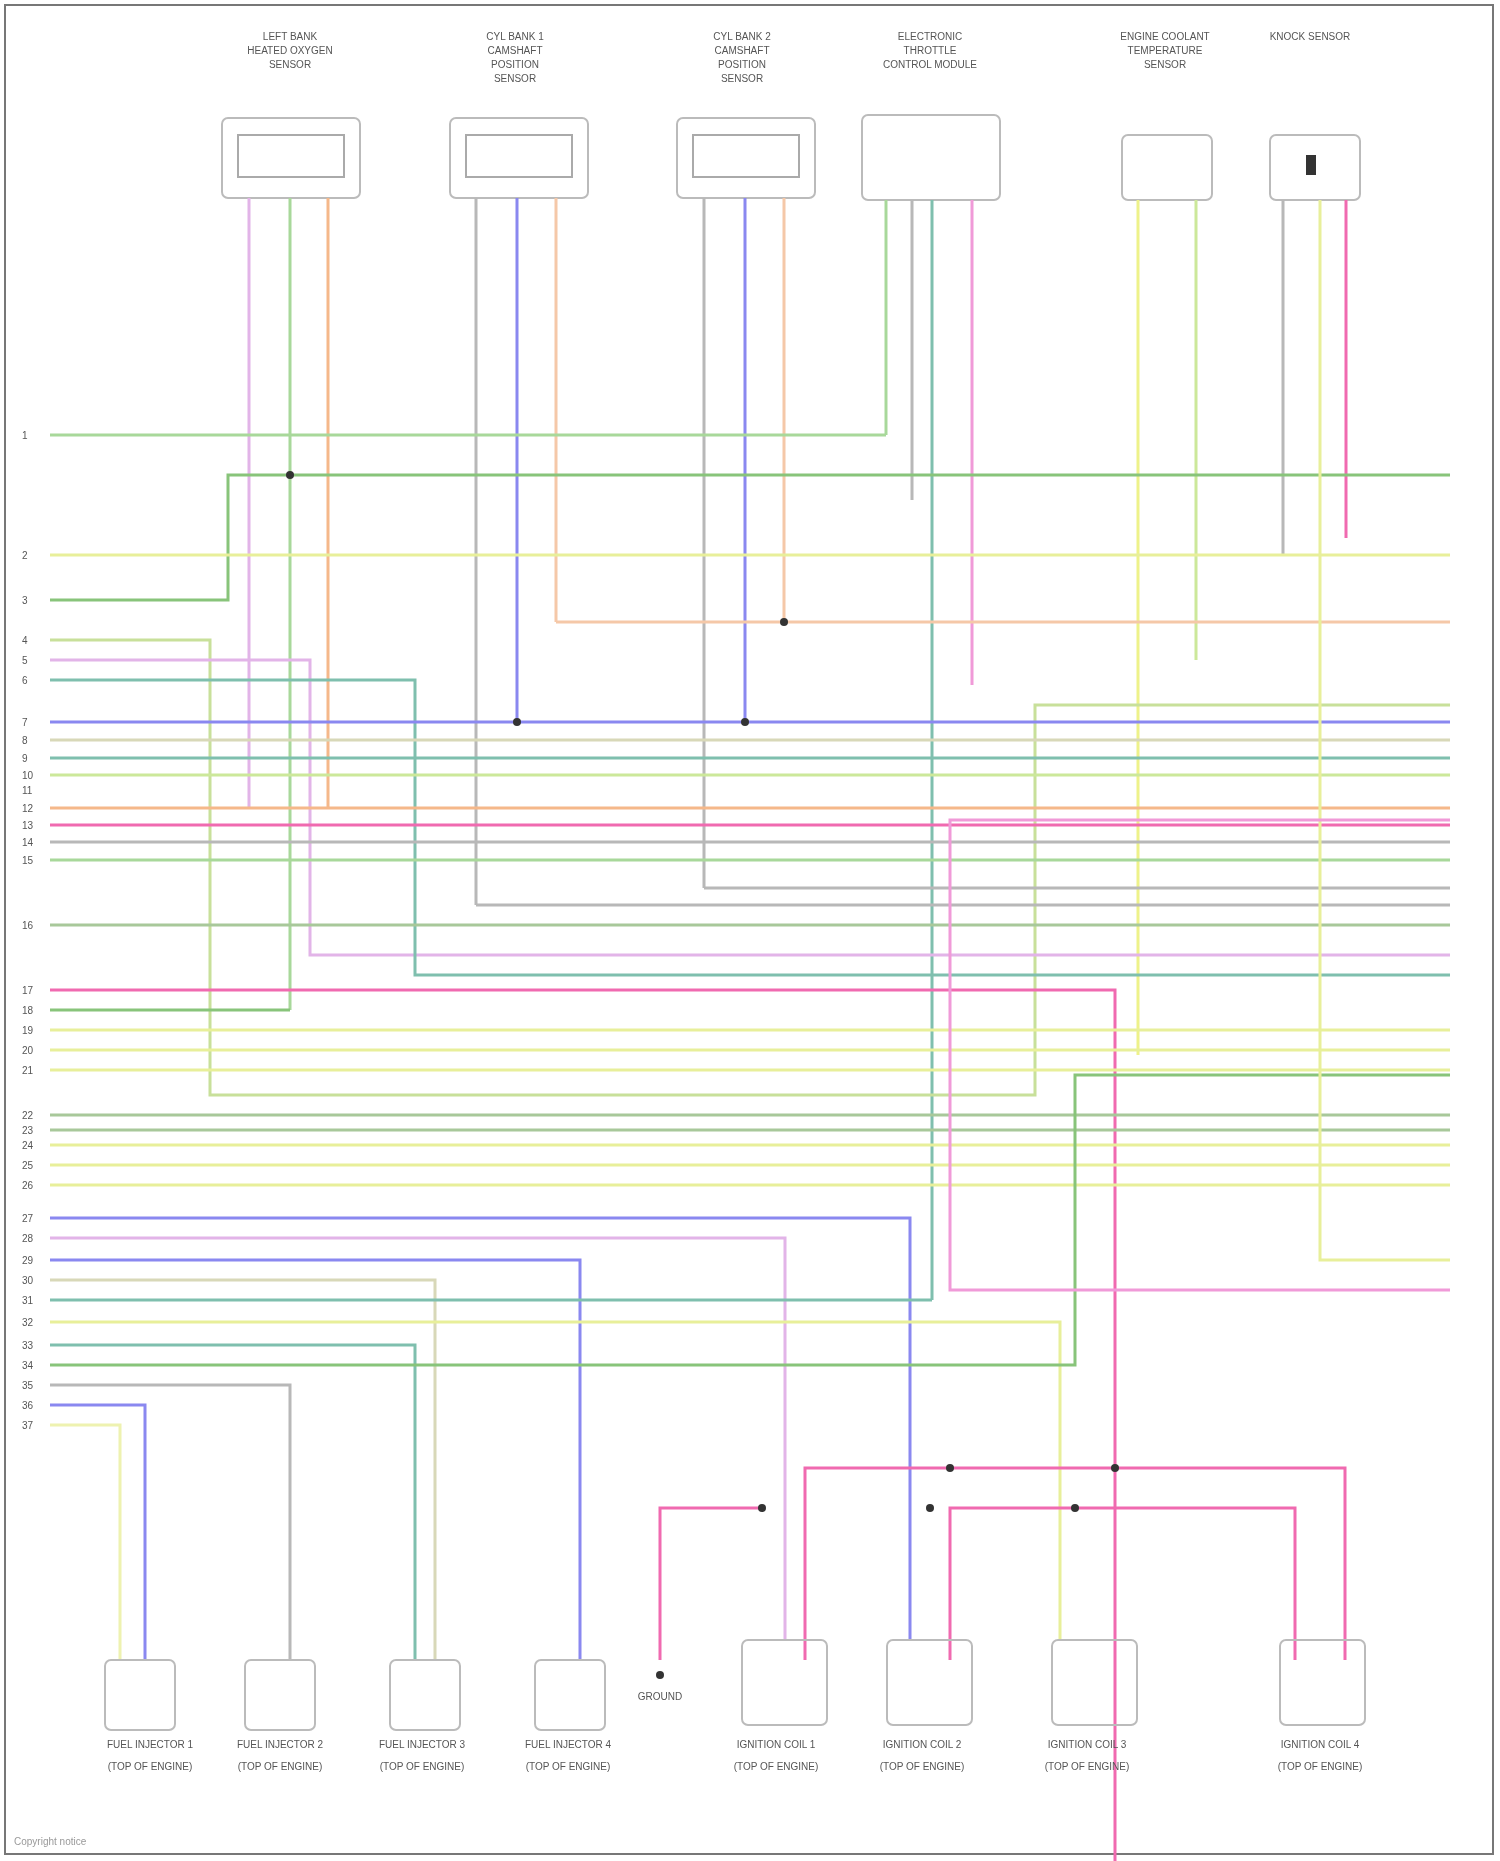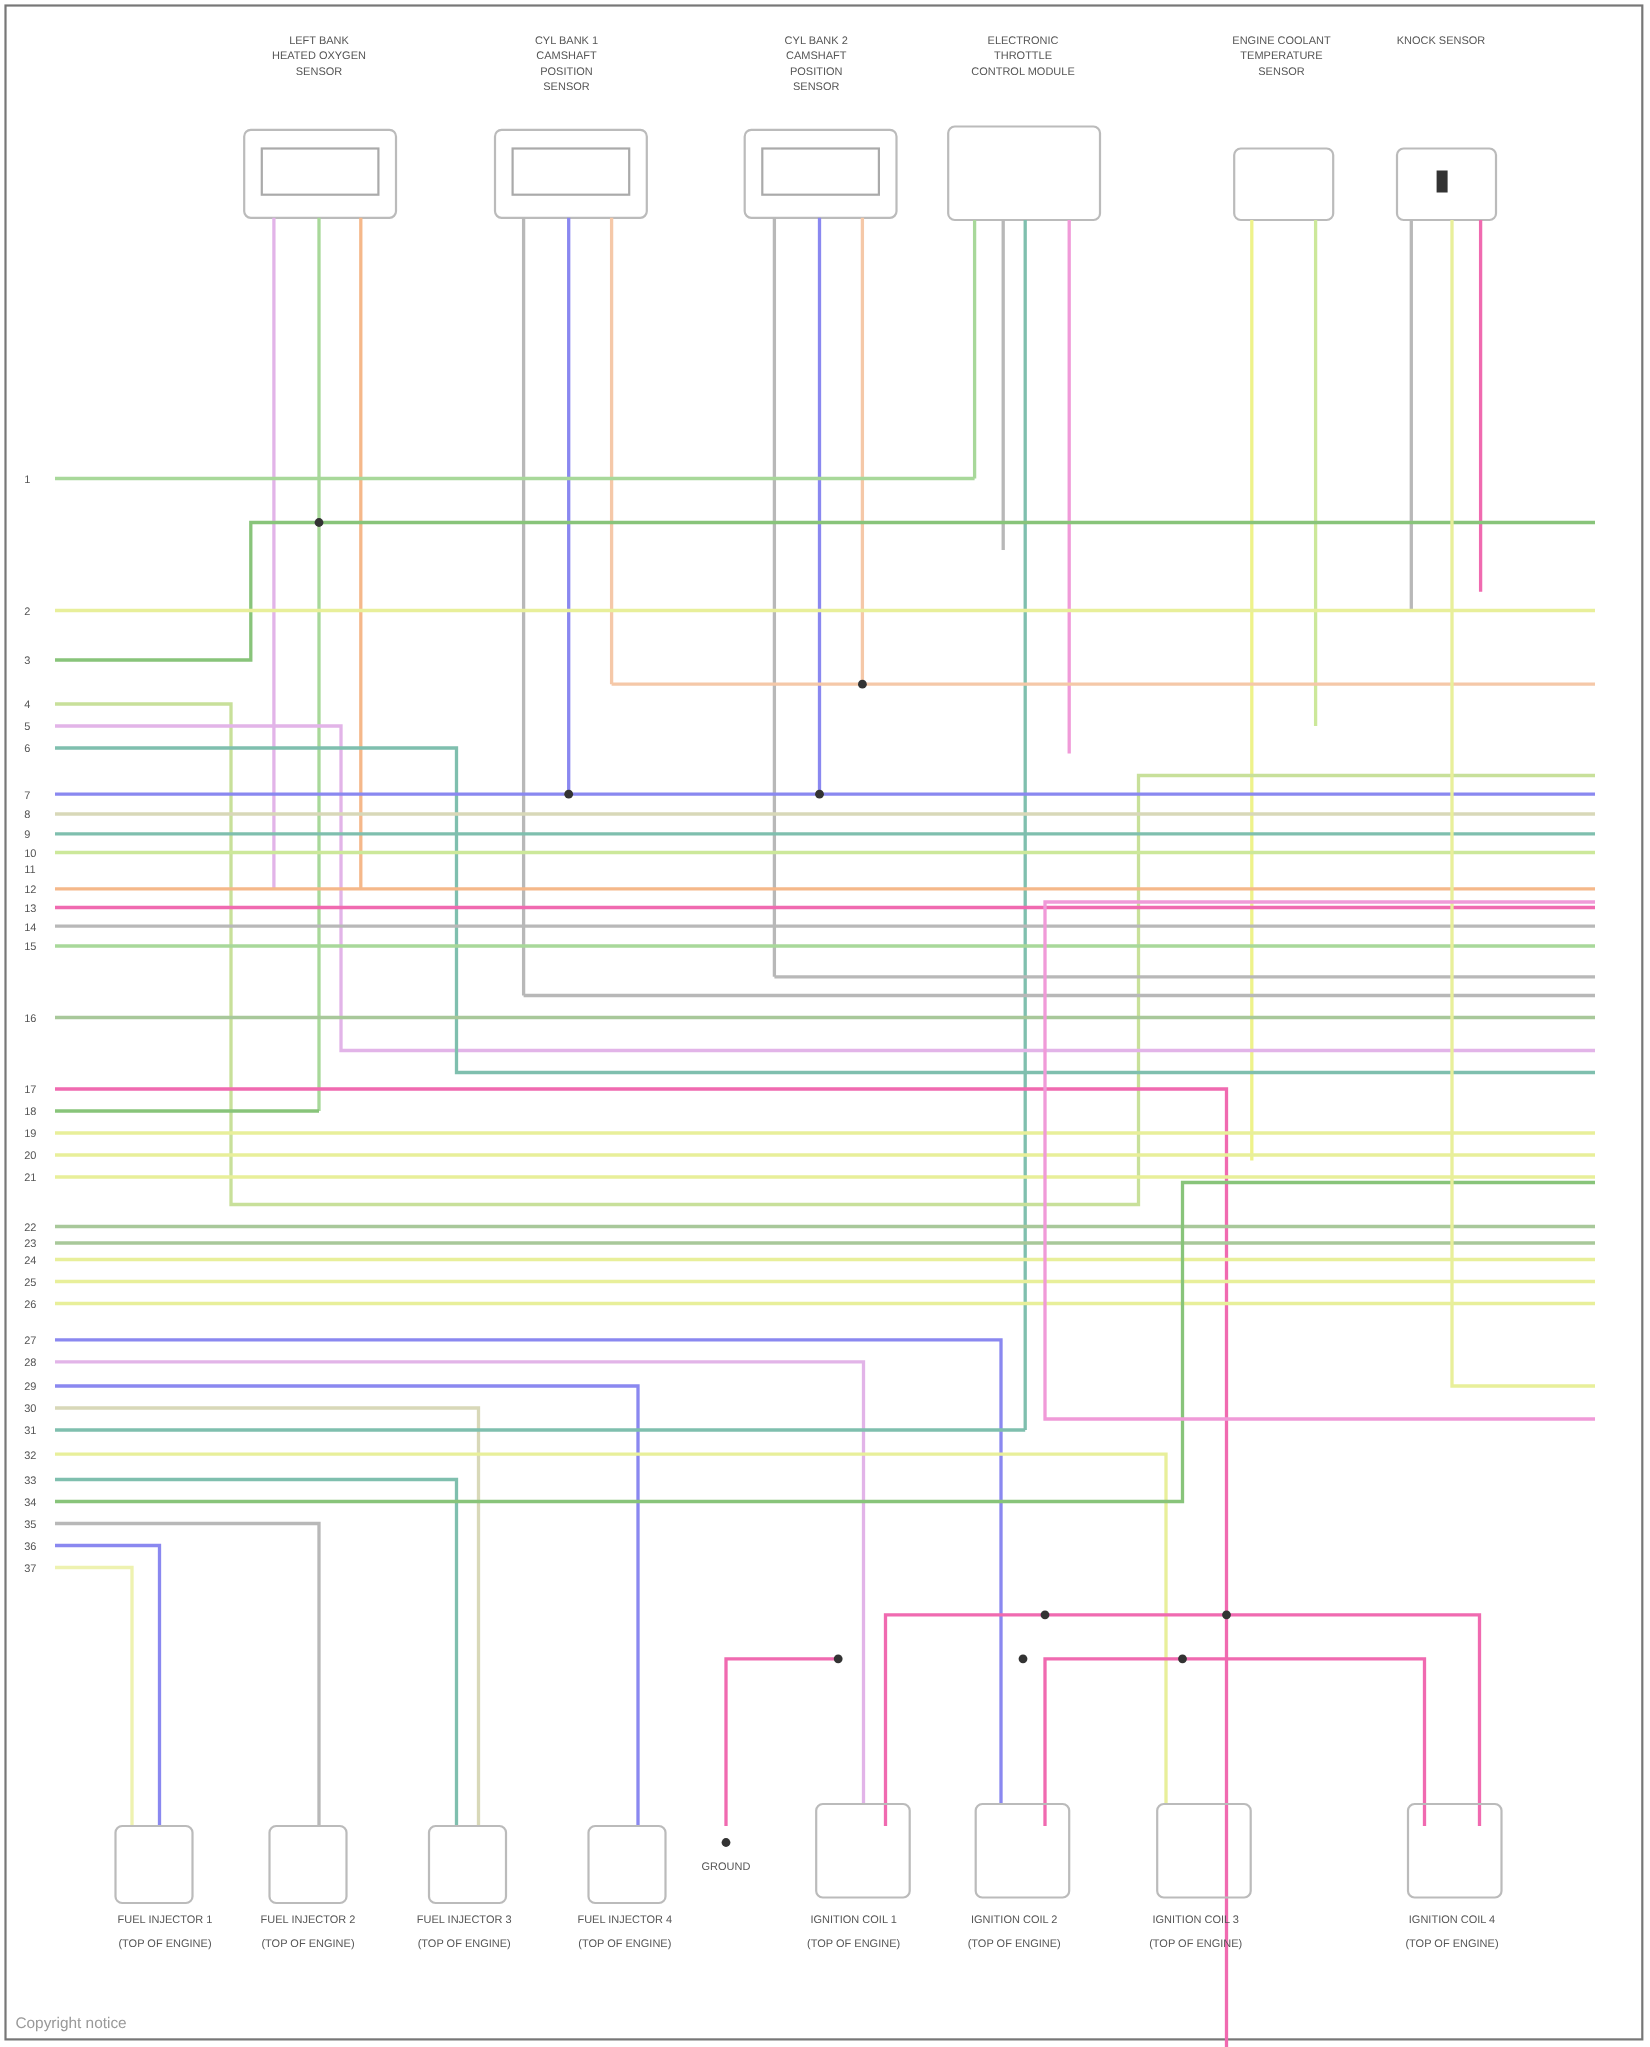--- a/index.html
+++ b/index.html
@@ -1,21 +1,21 @@
 <!DOCTYPE html>
 <html><head>
 <meta charset="utf-8">
 <style>
   html,body{margin:0;padding:0;background:#fff;}
   body{width:1500px;height:1861px;overflow:hidden;font-family:"Liberation Sans",sans-serif;}
   .frame{position:absolute;left:4px;top:4px;width:1490px;height:1851px;border:2px solid #777;box-sizing:border-box;background:#fff;}
   svg{position:absolute;left:0;top:0;}
   .lbl{font-family:"Liberation Sans",sans-serif;font-size:10px;fill:#555;}
   .clbl{font-family:"Liberation Sans",sans-serif;font-size:10px;fill:#555;text-anchor:middle;}
-  .footer{position:absolute;left:14px;bottom:14px;font-size:14px;color:#999;}
+  .footer{position:absolute;left:14px;bottom:14px;font-size:10px;color:#999;}
 </style>
 </head>
 <body>
 
 <div class="frame"></div>
 
 <svg id="diagram" width="1500" height="1861" viewBox="0 0 1500 1861">
 
   <g>
     <rect x="222" y="118" width="138" height="80" rx="6" fill="none" stroke="#bbb" stroke-width="2"></rect>

